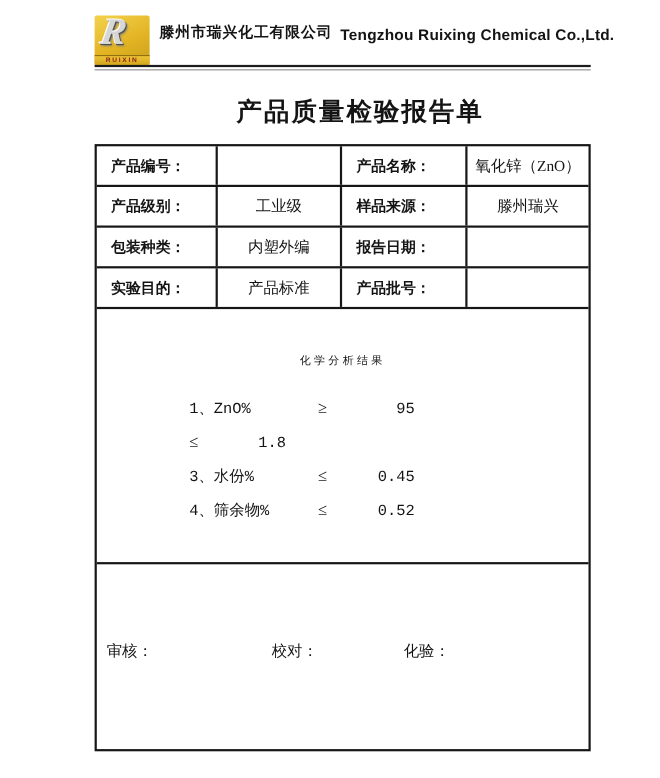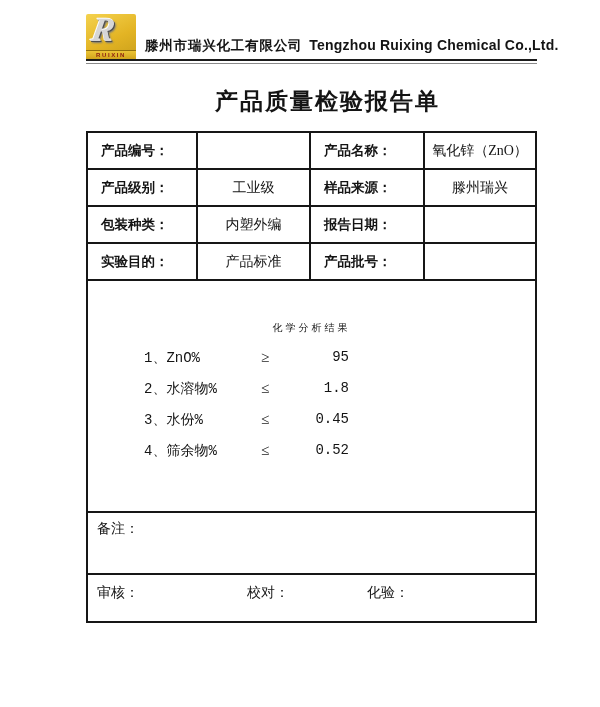--- a/index.html
+++ b/index.html
@@ -31,42 +31,42 @@
     transform: skewX(-10deg);
   }
   .logo-band {
     position: absolute; left: 0; right: 0; bottom: 0; height: 9px;
     background: linear-gradient(180deg, #ecc435, #d2a51d);
     border-top: 1px solid #91700e;
     font-family: "Liberation Sans", sans-serif; font-weight: bold;
     font-size: 6px; line-height: 9px; letter-spacing: 1.6px;
     color: #8c1d12; text-align: center;
   }
-  .company { display: flex; align-items: flex-start; padding-bottom: 4px; white-space: nowrap; }
+  .company { display: flex; align-items: flex-end; padding-bottom: 20px; white-space: nowrap; }
   .company-cn { font-size: 13.5px; font-weight: 600; letter-spacing: 0.8px; }
   .company-en {
     font-family: "Liberation Sans", sans-serif; font-weight: bold;
     font-size: 14px; margin-left: 7px; letter-spacing: 0.2px;
   }
   .header-rule {
     position: absolute; left: 86px; top: 59px; width: 451px; height: 5px;
     border-top: 2px solid #1c1c1c; border-bottom: 1px solid #8a8a8a;
   }
 
   
   .title {
     position: absolute; left: 102px; top: 86px; width: 451px;
     text-align: center;
     font-family: "Liberation Sans", sans-serif; font-weight: bold;
     font-size: 23px; letter-spacing: 2px;
   }
 
   
   .report-table {
-    position: absolute; left: 86px; top: 131px; width: 451px; height: 492px;
+    position: absolute; left: 86px; top: 131px; width: 451px; height: 552px;
     border: 2px solid #161616;
     display: flex; flex-direction: column;
   }
   .info-row {
     display: grid; grid-template-columns: 110px 113px 114px 1fr;
     height: 37px; flex: 0 0 auto; border-bottom: 2px solid #161616;
   }
   .cell { display: flex; align-items: center; min-width: 0; }
   .cell.label {
     padding-left: 13px;
@@ -76,22 +76,22 @@
   .cell.value { justify-content: center; font-size: 14px; }
   .cell.value.mid { border-right: 2px solid #161616; }
 
   .analysis { height: 232px; flex: 0 0 auto; border-bottom: 2px solid #161616; }
   .analysis-heading {
     margin-top: 40px; text-align: center;
     font-size: 10px; letter-spacing: 3px;
   }
   .analysis-items { margin-top: 14px; }
   .analysis-item {
-    display: flex; align-items: flex-start;
-    padding-left: 56px; height: 31px; font-size: 14px;
+    display: flex; align-items: flex-end;
+    padding-left: 84px; height: 31px; font-size: 14px;
   }
   .item-name  { width: 117px; font-family: "Liberation Mono", monospace; white-space: nowrap; }
   .item-comp  { width: 40px; font-size: 15px; color: #222; }
   .item-value { width: 48px; text-align: right; font-family: "Liberation Mono", monospace; }
 
   .remarks {
     height: 62px; flex: 0 0 auto; border-bottom: 2px solid #161616;
     padding: 7px 0 0 9px; font-size: 14px;
   }
   .signoff {
@@ -153,40 +153,36 @@
 
     <div class="analysis">
       <div class="analysis-heading">化学分析结果</div>
       <div class="analysis-items">
         <div class="analysis-item">
           <span class="item-name">1、ZnO%</span>
           <span class="item-comp">≥</span>
           <span class="item-value">95</span>
         </div>
         <div class="analysis-item">
-          <span class="item-name">2、水溶物%</span>
           <span class="item-comp">≤</span>
           <span class="item-value">1.8</span>
         </div>
         <div class="analysis-item">
           <span class="item-name">3、水份%</span>
           <span class="item-comp">≤</span>
           <span class="item-value">0.45</span>
         </div>
         <div class="analysis-item">
           <span class="item-name">4、筛余物%</span>
           <span class="item-comp">≤</span>
           <span class="item-value">0.52</span>
         </div>
       </div>
     </div>
 
-    <div class="remarks">
-      <span>备注：</span>
-    </div>
 
     <div class="signoff">
       <span>审核：</span>
       <span>校对：</span>
       <span>化验：</span>
     </div>
 
   </div>
 </div>
 

